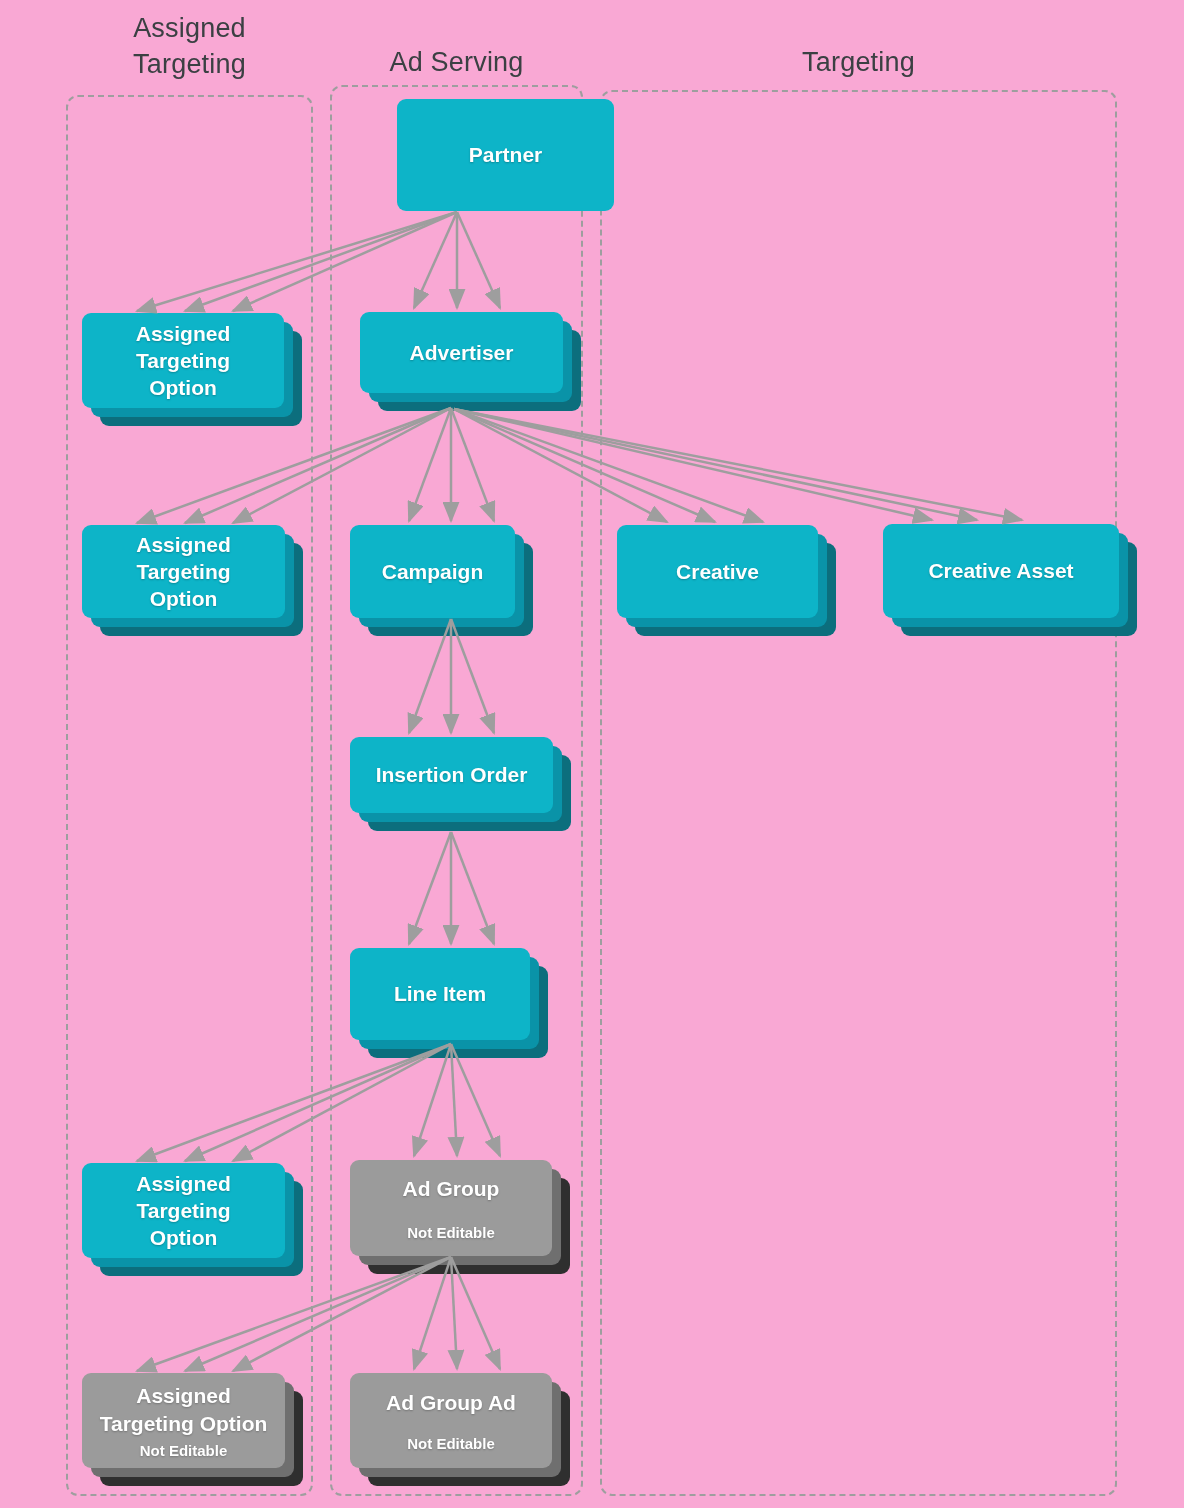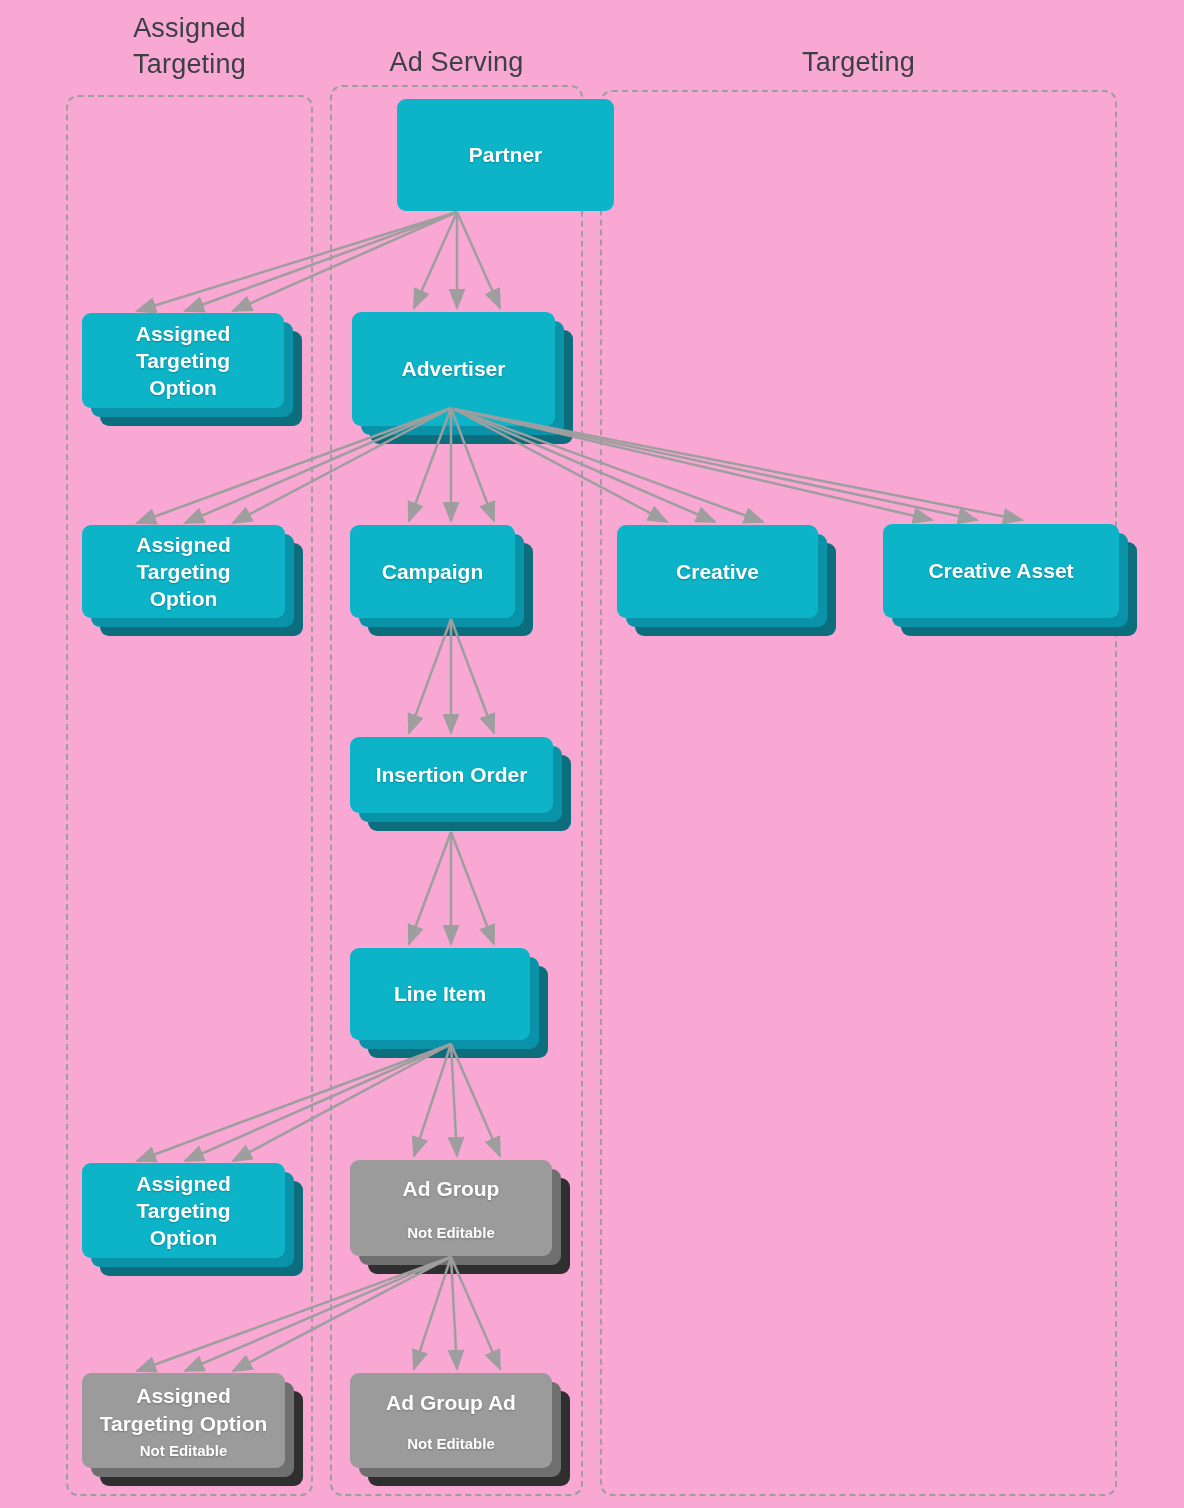--- a/index.html
+++ b/index.html
@@ -50,21 +50,21 @@
       </div>
       <div class="node cyan" style="left: 82px; top: 313px; width: 202px; height: 95px;">
         <div class="layer back"></div>
         <div class="layer mid"></div>
         <div class="face">
           <div class="node-label">Assigned
 Targeting
 Option</div>
         </div>
       </div>
-      <div class="node cyan" style="left: 352px; top: 312px; width: 203px; height: 114px;">
+      <div class="node cyan" style="left: 360px; top: 312px; width: 203px; height: 81px;">
         <div class="layer back"></div>
         <div class="layer mid"></div>
         <div class="face">
           <div class="node-label">Advertiser</div>
         </div>
       </div>
       <div class="node cyan" style="left: 82px; top: 525px; width: 203px; height: 93px;">
         <div class="layer back"></div>
         <div class="layer mid"></div>
         <div class="face">

